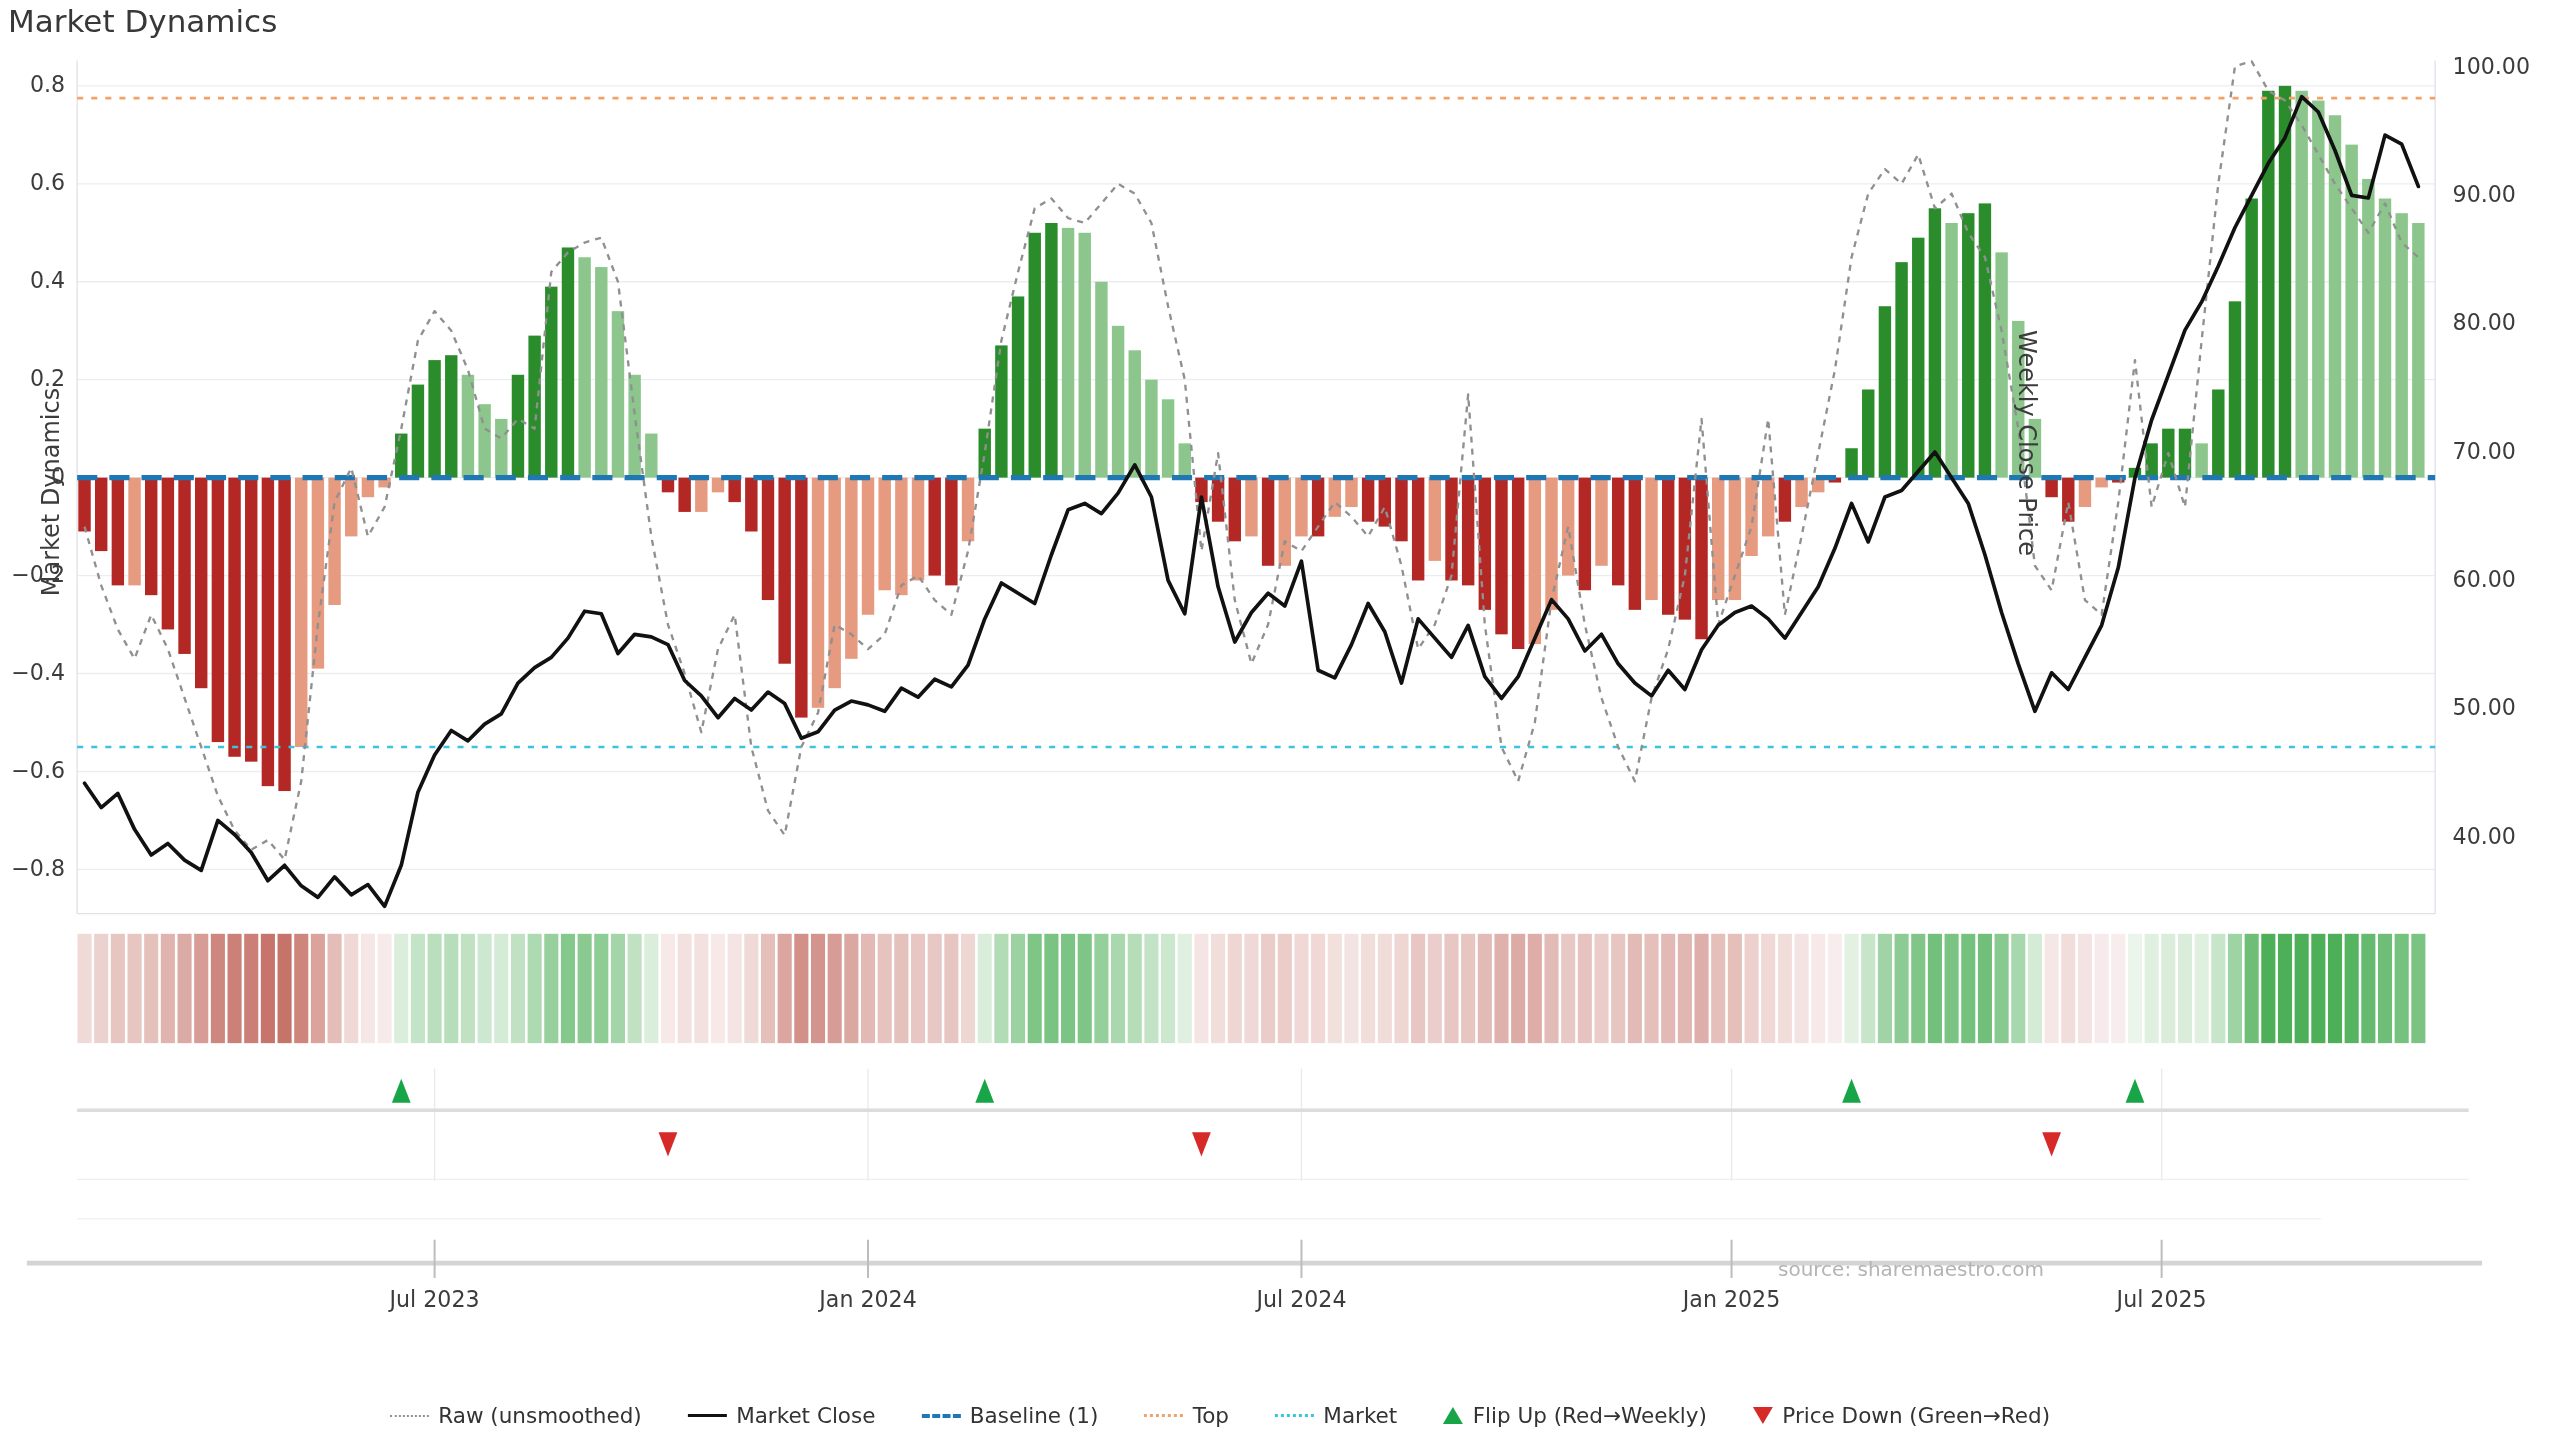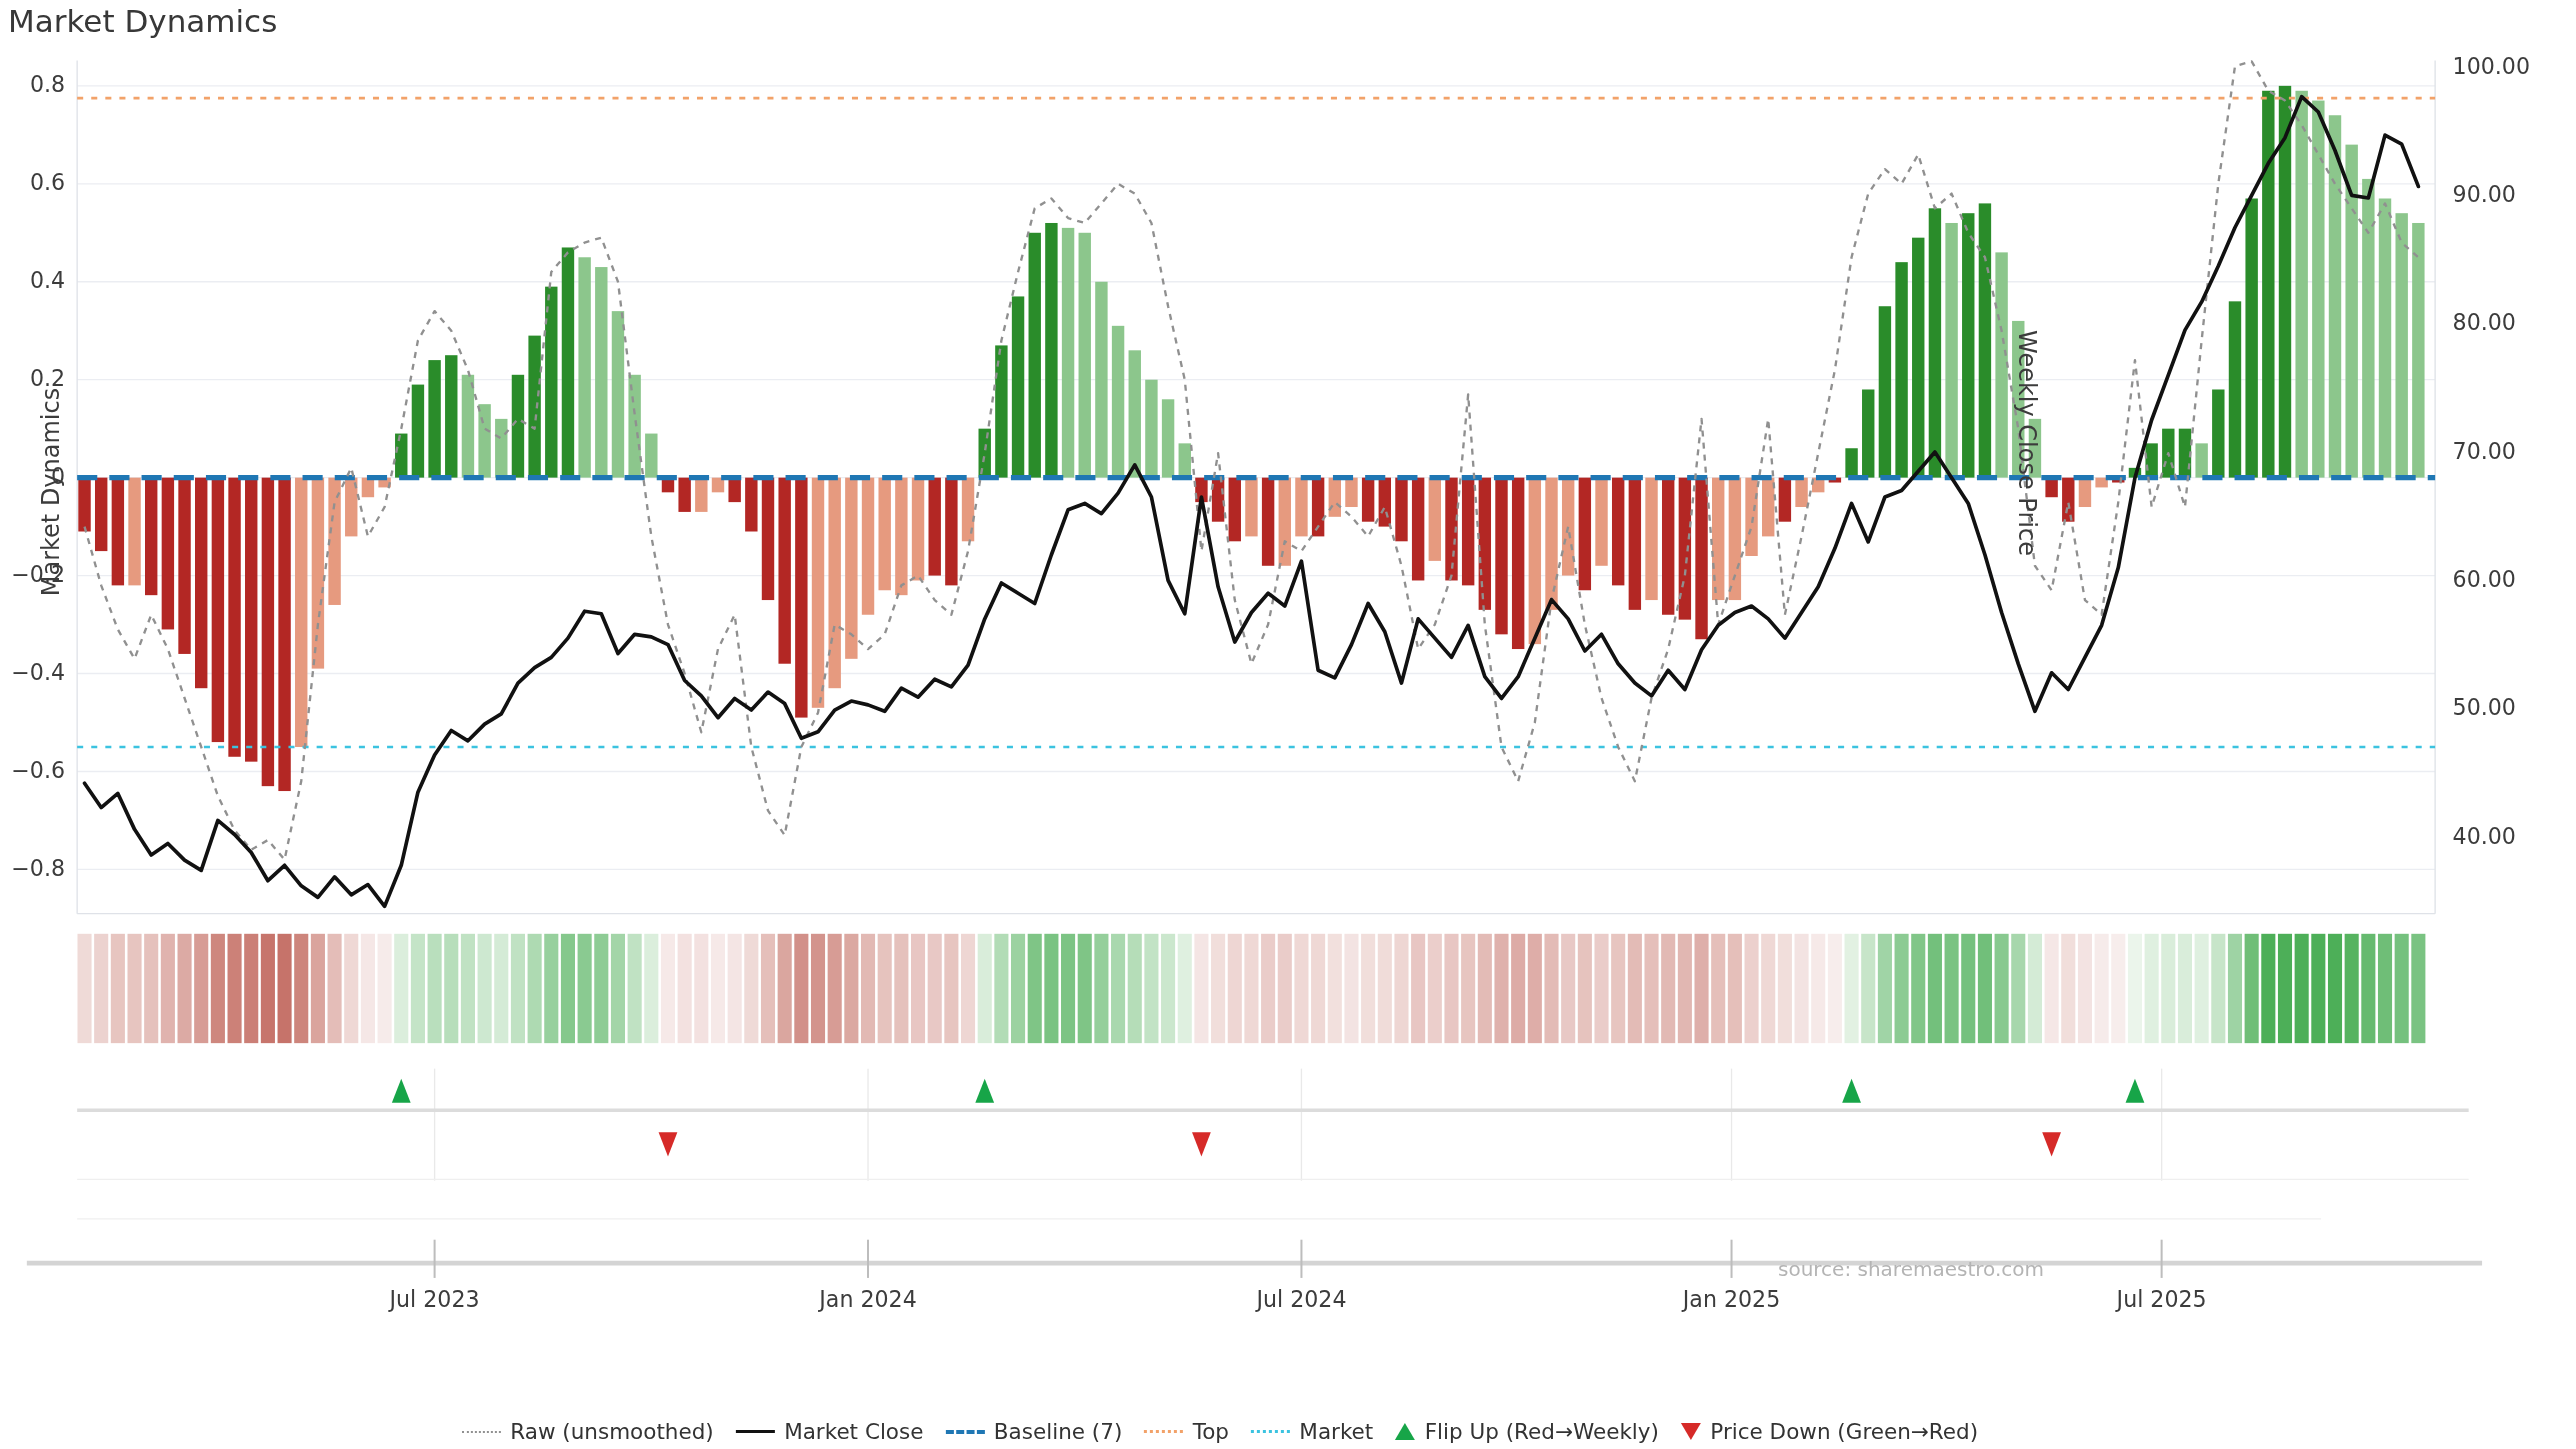--- a/index.html
+++ b/index.html
@@ -5,21 +5,21 @@
   html,body{margin:0;padding:0;width:2576px;height:1449px;background:#ffffff;overflow:hidden;
             font-family:"DejaVu Sans","Liberation Sans",sans-serif;}
   #stage{position:absolute;left:0;top:0;width:2076px;height:1449px;}
   #chart-svg{position:absolute;left:0;top:0;width:2576px;height:1449px;}
   .page-title{position:absolute;left:8px;top:2.7px;font-size:31px;color:#383838;}
   .axis-title{position:absolute;font-size:24px;color:#3c3c3c;white-space:nowrap;}
   .axis-title.left{left:-107px;top:478px;transform:rotate(-90deg);transform-origin:center;width:268px;text-align:center;margin-left:24px;}
   .axis-title.right{right:-98px;top:429px;transform:rotate(90deg);transform-origin:center;width:268px;text-align:center;margin-right:13.4px;}
   .source-note{position:absolute;right:32px;top:1257px;font-size:20px;color:#b4b4b4;}
   .legend{position:absolute;left:1220px;top:1403px;transform:translateX(-50%);display:flex;
-          align-items:flex-start;gap:22px;white-space:nowrap;margin-top:16px;}
+          align-items:flex-start;gap:46px;white-space:nowrap;}
   .legend-item{display:flex;align-items:center;gap:9.4px;}
   .legend-label{font-size:21.5px;color:#333333;}
   .lm{display:inline-block;}
   .lm-line{width:39px;height:0;}
   .lm-raw{border-top:2.7px dotted #909090;}
   .lm-close{border-top:3.4px solid #111111;}
   .lm-base{border-top:4px dashed #1f77b4;}
   .lm-top{border-top:3.4px dotted #f2a269;}
   .lm-bottom{border-top:3.4px dotted #3bc3e0;}
   .lm-tri-up{width:0;height:0;border-left:10px solid transparent;border-right:10px solid transparent;border-bottom:17.4px solid #17a548;}
@@ -401,21 +401,21 @@
     <div class="legend-item">
       <span class="lm lm-line lm-raw"></span>
       <span class="legend-label">Raw (unsmoothed)</span>
     </div>
     <div class="legend-item">
       <span class="lm lm-line lm-close"></span>
       <span class="legend-label">Market Close</span>
     </div>
     <div class="legend-item">
       <span class="lm lm-line lm-base"></span>
-      <span class="legend-label">Baseline (7)</span>
+      <span class="legend-label">Baseline (1)</span>
     </div>
     <div class="legend-item">
       <span class="lm lm-line lm-top"></span>
       <span class="legend-label">Top</span>
     </div>
     <div class="legend-item">
       <span class="lm lm-line lm-bottom"></span>
       <span class="legend-label">Market</span>
     </div>
     <div class="legend-item">

